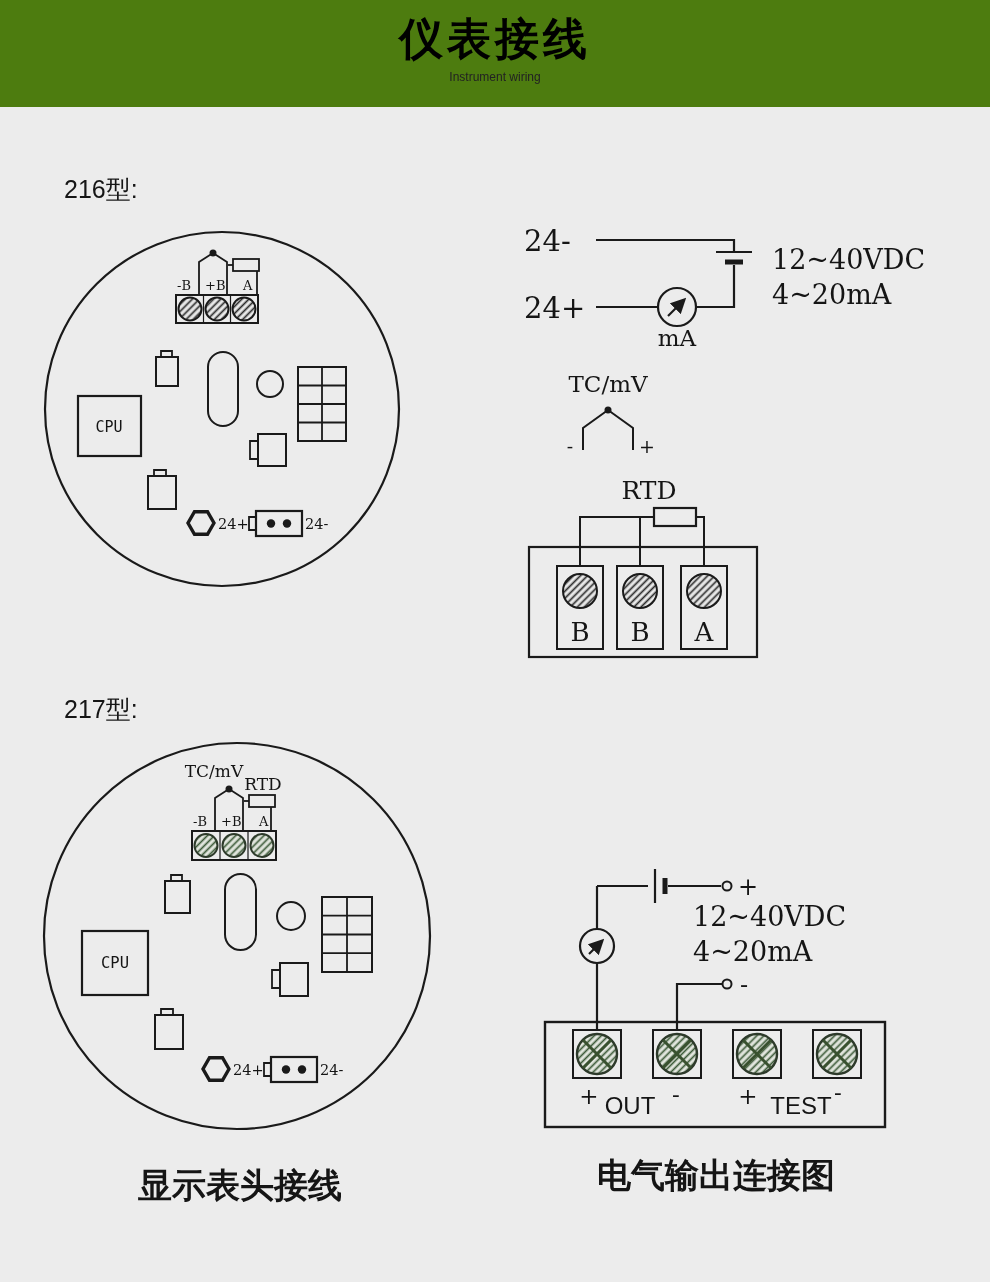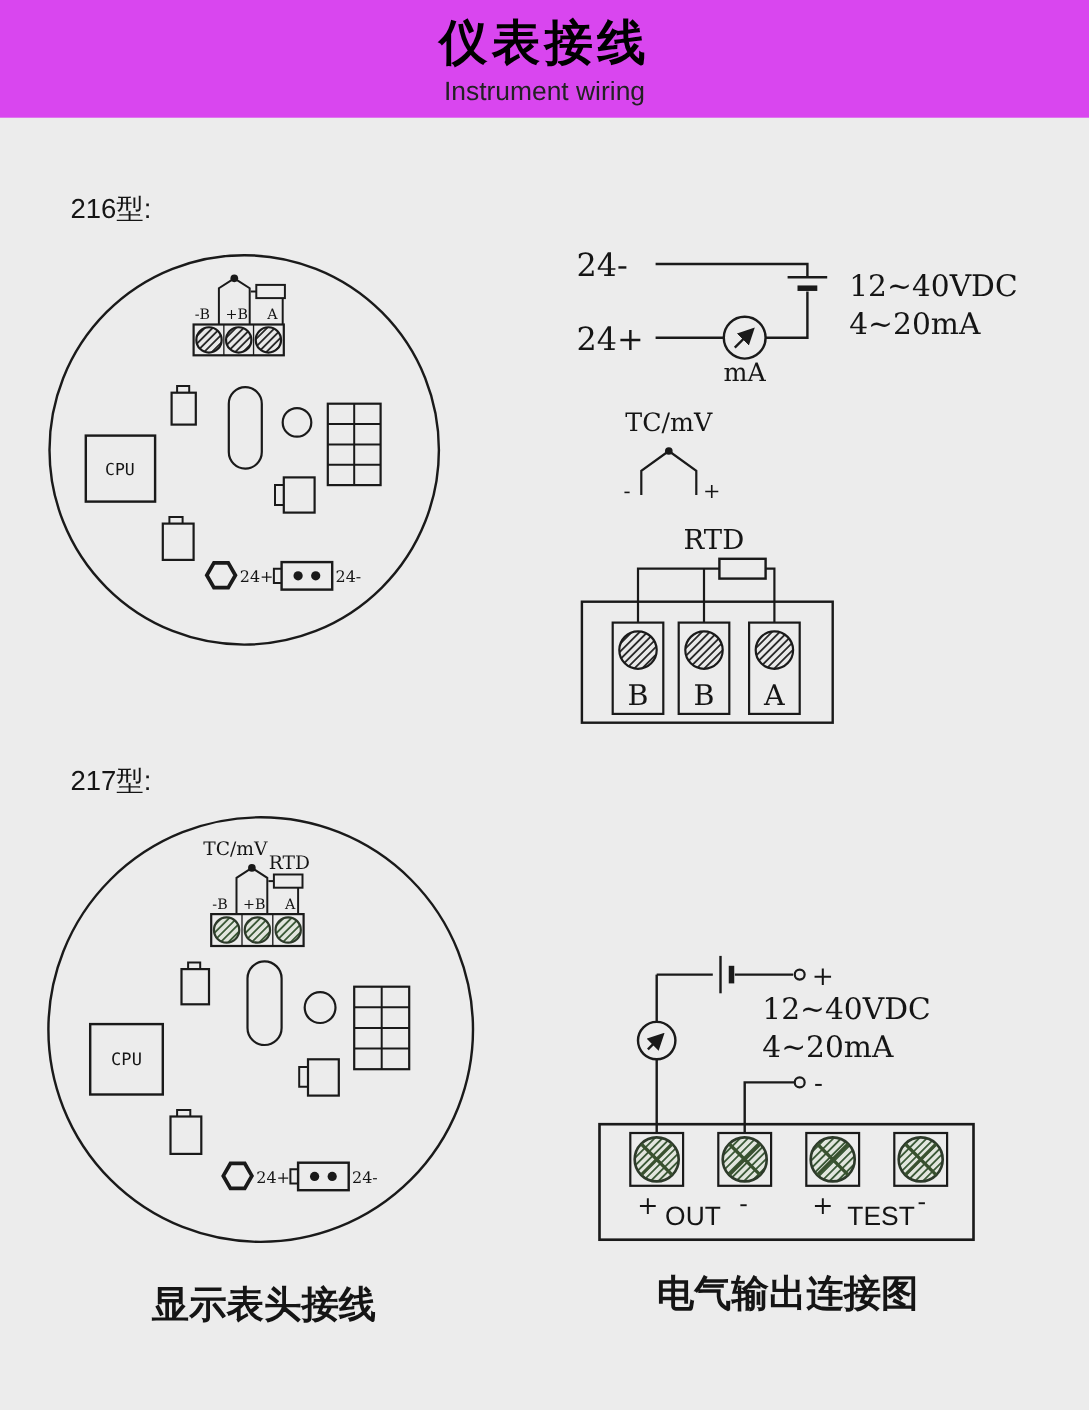--- a/index.html
+++ b/index.html
@@ -3,27 +3,27 @@
 <meta charset="utf-8">
 <style>
   html,body{margin:0;padding:0;}
   body{
     width:990px;height:1282px;position:relative;overflow:hidden;
     background:#ececec;
     font-family:"Liberation Sans",sans-serif;
   }
   .banner{
     position:absolute;top:0;left:0;width:990px;height:107px;
-    background:#d946ef;text-align:center;
+    background:#4d7c0f;text-align:center;
   }
   .banner h1{
     margin:10px 0 0;font-size:44px;font-weight:bold;color:#000;
     letter-spacing:4px;font-family:"Liberation Sans",sans-serif;
   }
-  .banner .sub{font-size:24px;color:#222;margin-top:1px;}
+  .banner .sub{font-size:12px;color:#222;margin-top:1px;}
   svg.canvas{position:absolute;top:0;left:0;}
   svg text{stroke:none;fill:#151515;}
   .ts{font-family:"DejaVu Serif","Liberation Serif",serif;}
   .tm{font-family:"DejaVu Sans Mono",monospace;}
   .tl{font-family:"Liberation Sans",sans-serif;}
   .cap{font-family:"DejaVu Serif","Liberation Serif",serif;font-weight:bold;}
   .s12{fill:none;stroke:#1a1a1a;stroke-width:1.2;}
   .s18{fill:none;stroke:#1a1a1a;stroke-width:1.8;}
   .s2 {fill:none;stroke:#1a1a1a;stroke-width:2;}
   .s22{fill:none;stroke:#1a1a1a;stroke-width:2.2;}

